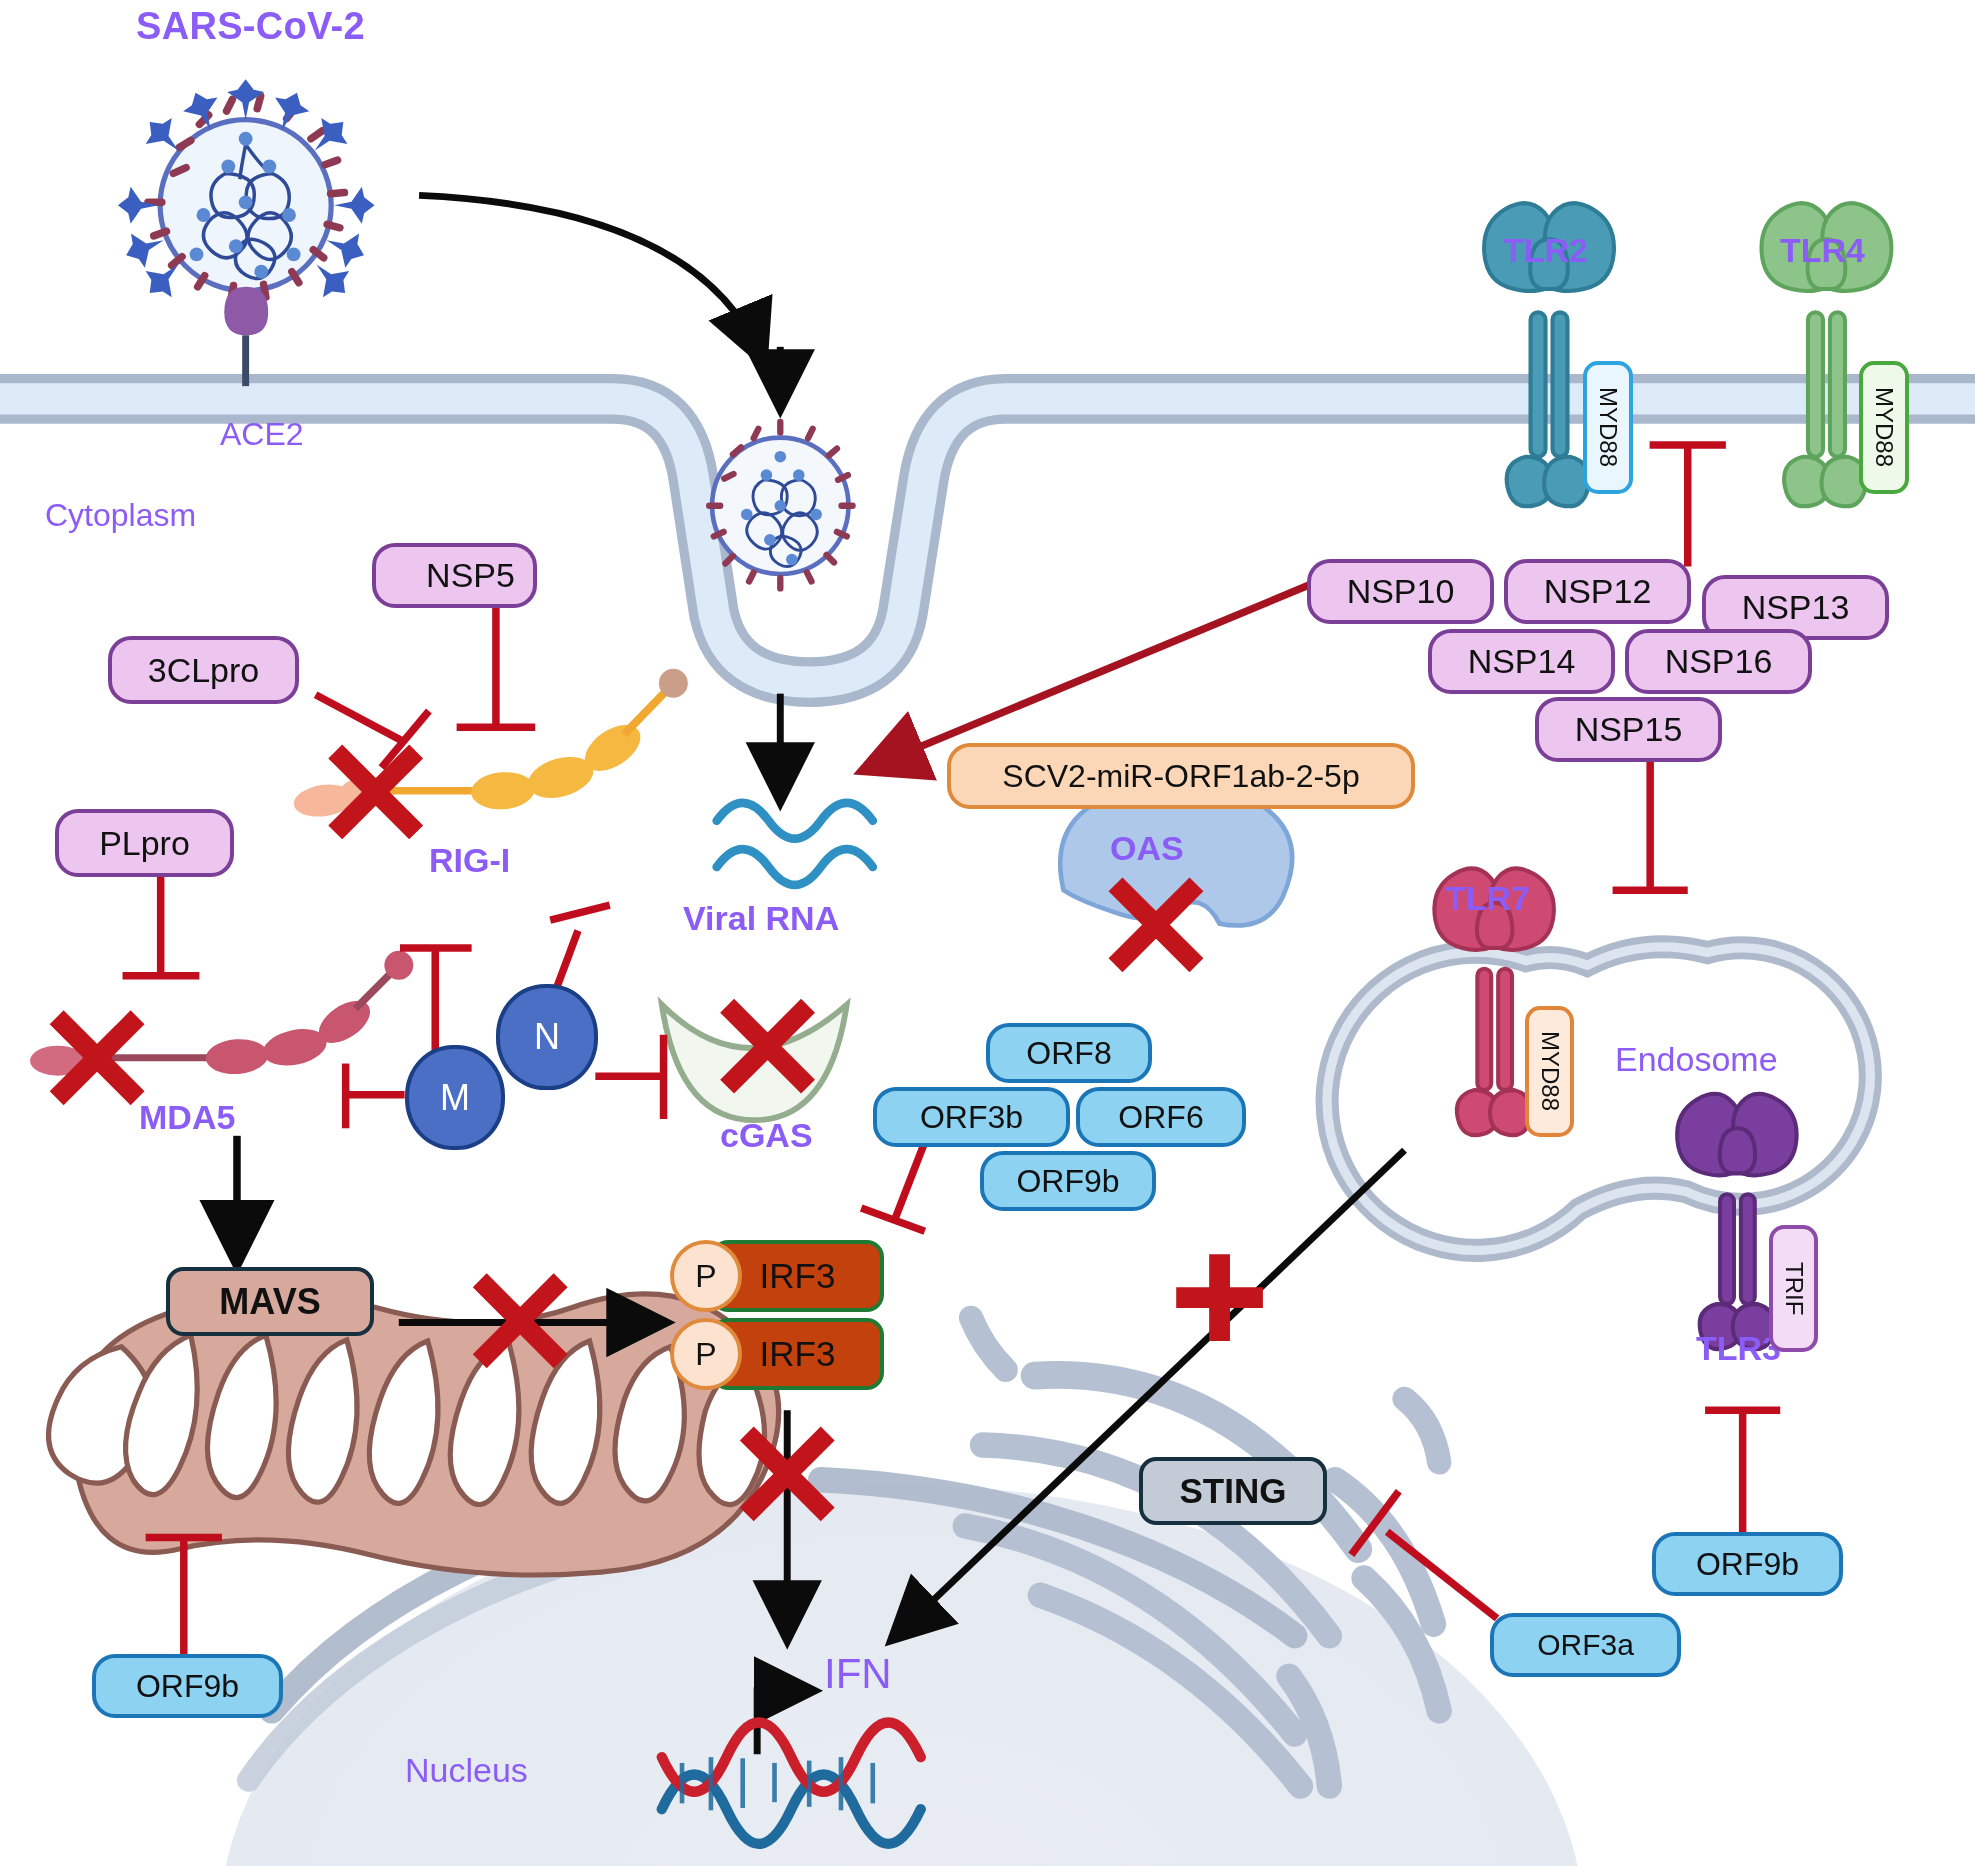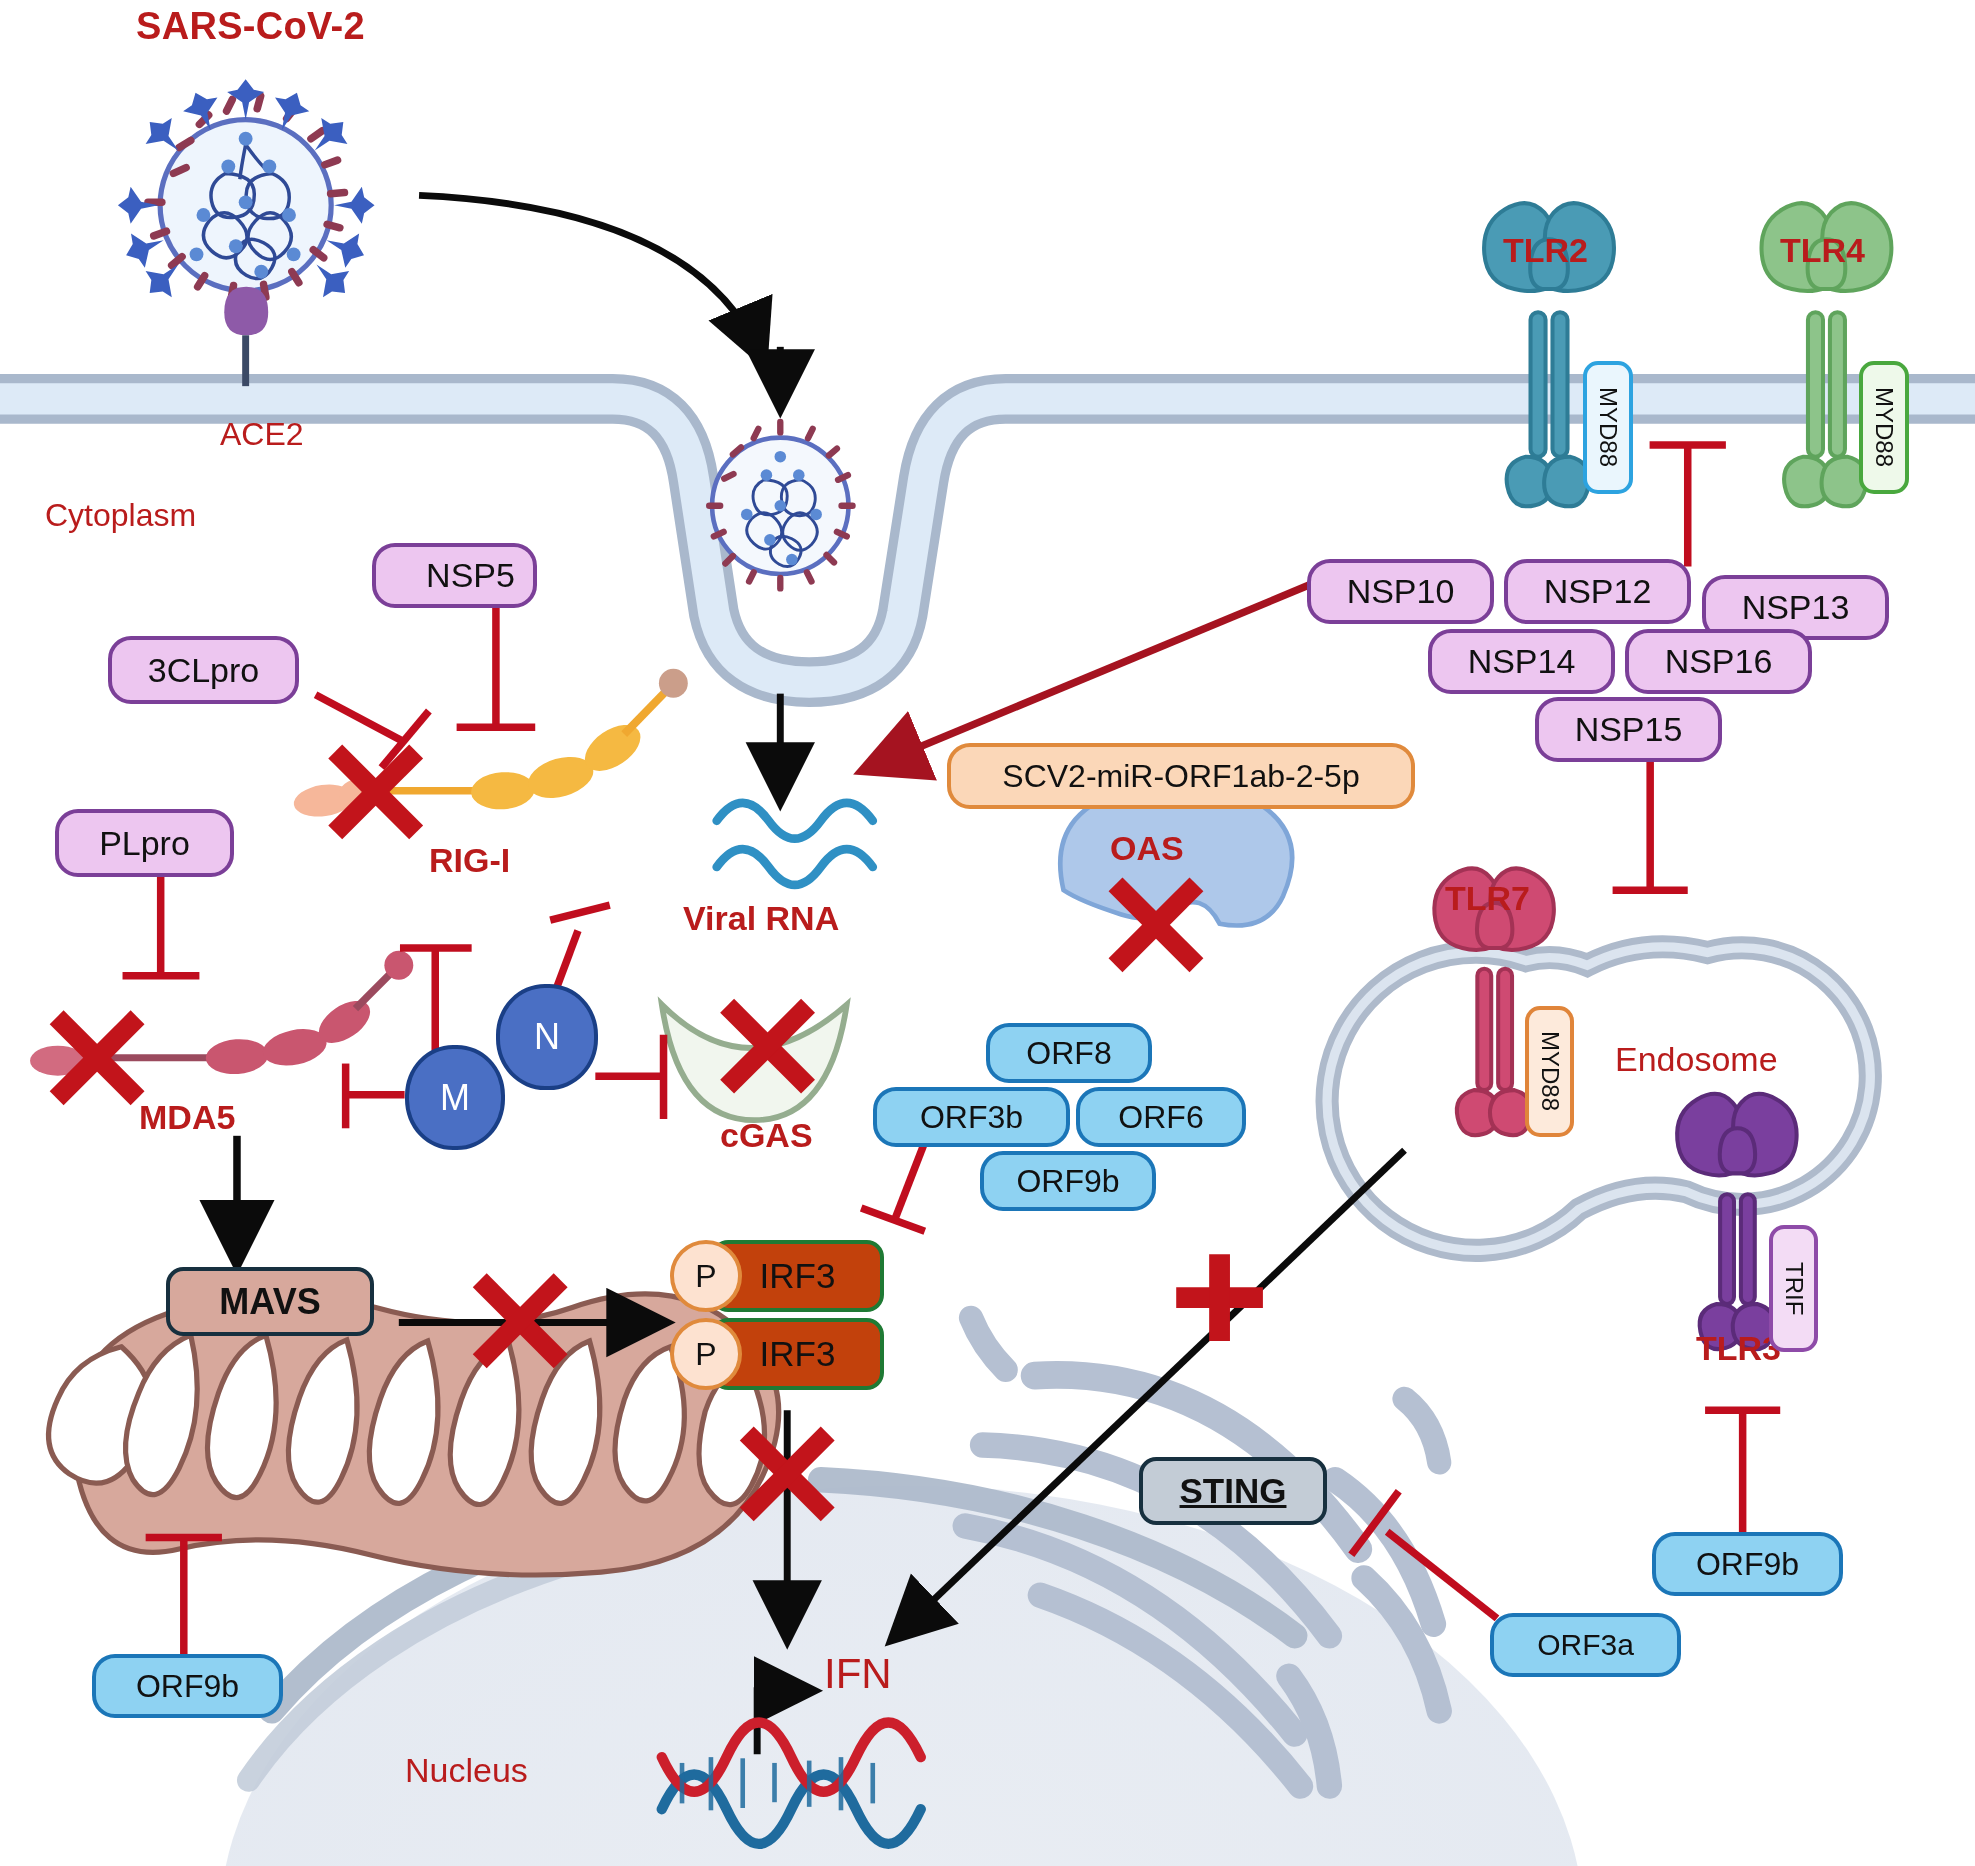--- a/index.html
+++ b/index.html
@@ -1,20 +1,20 @@
 <!DOCTYPE html>
 <html style="font-size:9.2px"><head>
 <meta charset="utf-8">
 <style>
   html,body{margin:0;padding:0;background:#ffffff;}
   body{font-family:"Liberation Sans",sans-serif;}
   #stage{position:relative;width:1975px;height:1867px;background:#fff;overflow:hidden;}
   #svgroot{position:absolute;left:0;top:0;width:1975px;height:1867px;}
 
-  .lbl{position:absolute;color:#b91c1c;white-space:nowrap;}
+  .lbl{position:absolute;color:#8b5cf6;white-space:nowrap;}
   .lbl.bold{font-weight:bold;}
 
   .pill{position:absolute;display:flex;align-items:center;justify-content:center;
         box-sizing:border-box;white-space:nowrap;}
   .pill span{pointer-events:none;}
 
   .pill-nsp{background:#edc6f0;border:4px solid #7b3f98;border-radius:23px;color:#111;}
   .pill-orf{background:#8ed2f2;border:4px solid #1b76b8;border-radius:23px;color:#111;}
   .pill-mir{background:#fbd7b8;border:4px solid #e08a3c;border-radius:23px;color:#111;}
   .pill-mavs{background:#d7a89c;border:4.6px solid #17303f;border-radius:17.3px;color:#111;font-weight:bold;}
@@ -505,21 +505,21 @@
 </div>
 
 <div class="pill pill-orf" style="left:1490px;top:1613px;width:191px;height:64px;font-size:30px;">
   <span>ORF3a</span>
 </div>
 
 <div class="pill pill-mavs" style="left:166px;top:1267px;width:208px;height:69px;font-size:36px;">
   <span>MAVS</span>
 </div>
 
-<div class="pill pill-sting" style="left:1139px;top:1457px;width:188px;height:68px;font-size:35px;text-decoration:underline;">
+<div class="pill pill-sting" style="left:1139px;top:1457px;width:188px;height:68px;font-size:35px;">
   <span>STING</span>
 </div>
 
 <div class="pill pill-irf3" style="left:711px;top:1240px;width:173px;height:72px;font-size:35px;">
   <span>IRF3</span>
 </div>
 <div class="pill pill-irf3" style="left:711px;top:1318px;width:173px;height:72px;font-size:35px;">
   <span>IRF3</span>
 </div>
 <div class="pill" style="left:670px;top:1240px;width:72px;height:72px;border-radius:50%;

